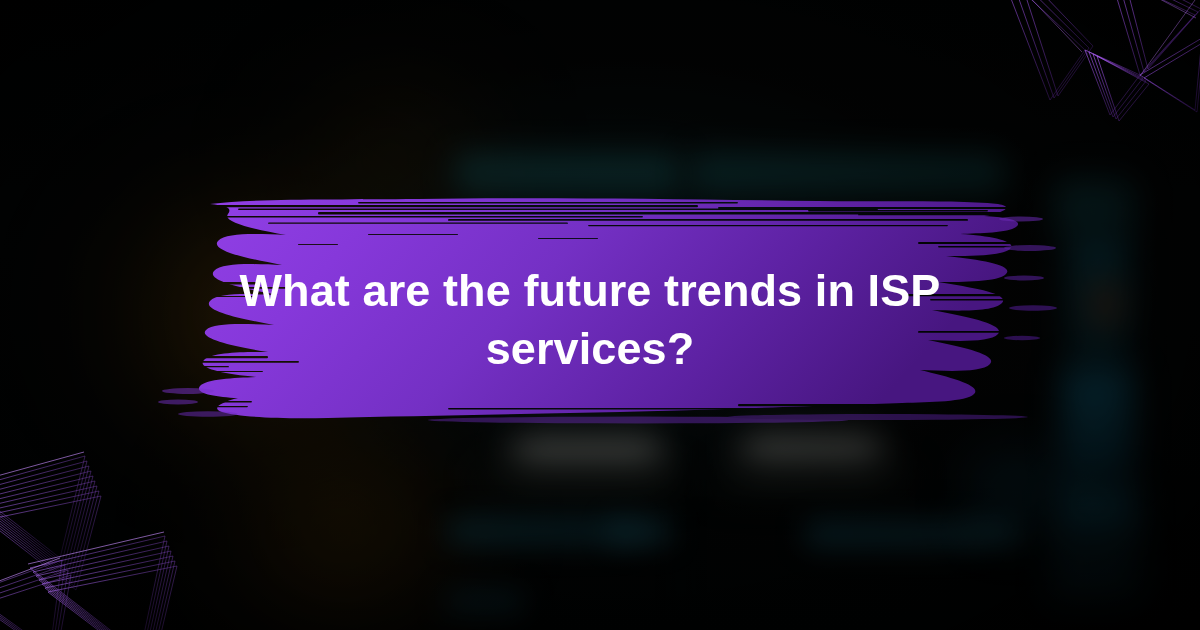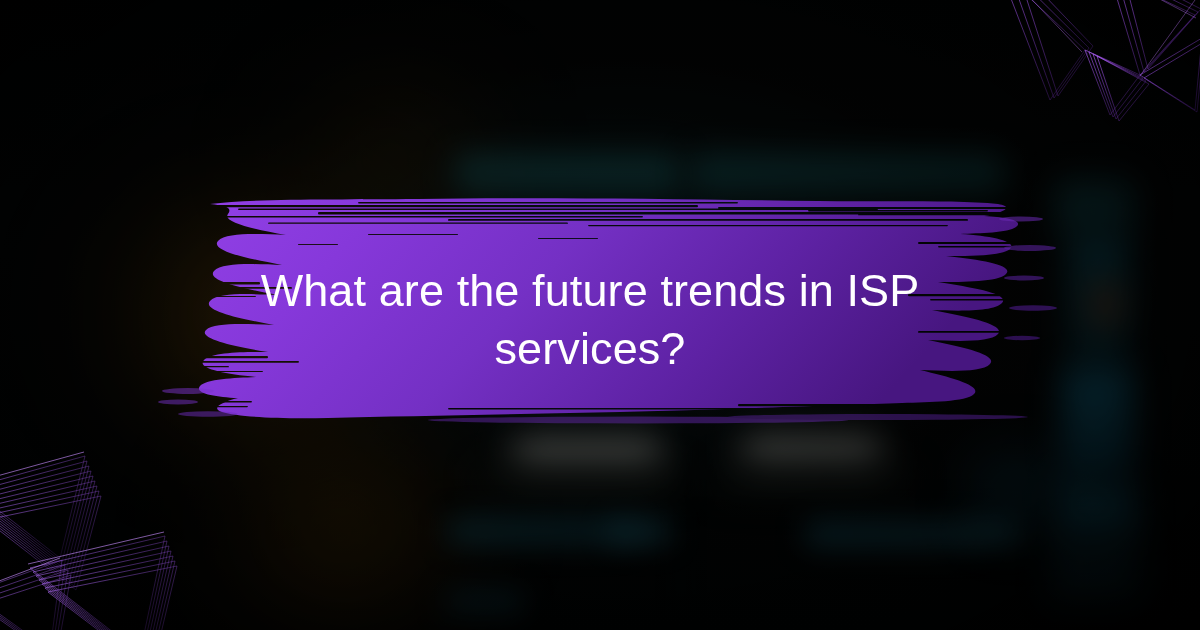--- a/index.html
+++ b/index.html
@@ -234,21 +234,21 @@
   
   .headline {
     position: absolute;
     left: 190px;
     top: 262px;
     width: 800px;
     text-align: center;
     color: #ffffff;
     font-family: "Liberation Sans", sans-serif;
     font-size: 45px;
-    font-weight: 400;
+    font-weight: 700;
     line-height: 58px;
     letter-spacing: 0.1px;
     white-space: pre-wrap;
     z-index: 40;
   }
 </style>
 </head>
 <body>
 
 <div id="og-card">

